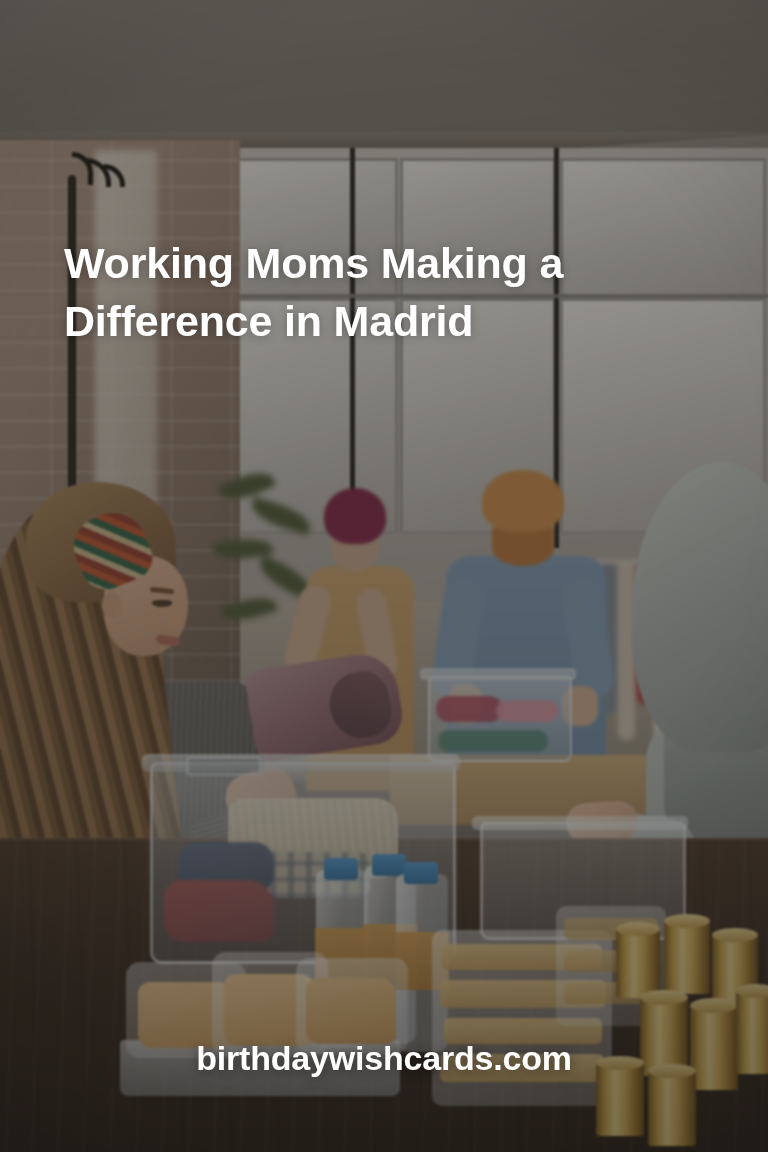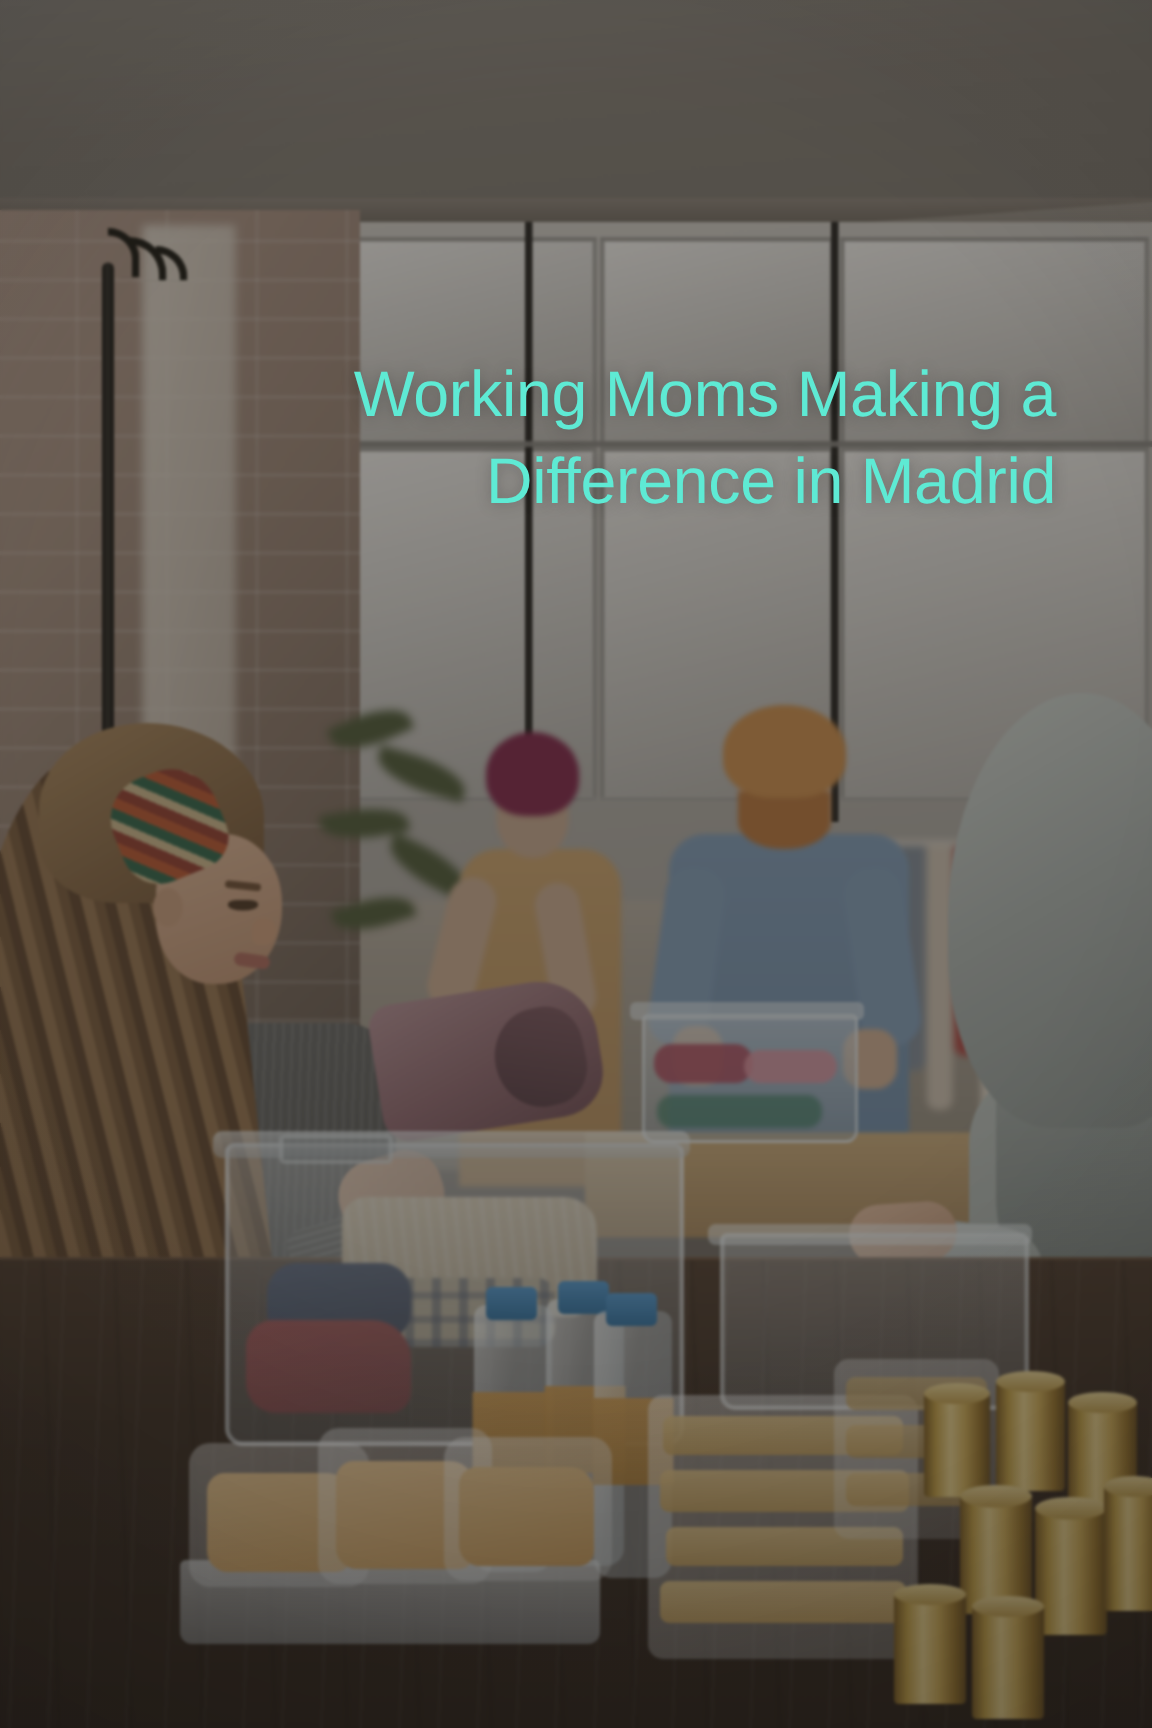--- a/index.html
+++ b/index.html
@@ -678,23 +678,23 @@
     width: 768px; height: 1152px;
     pointer-events: none;
   }
   .headline {
     position: absolute;
     left: 64px; top: 234px;
     width: 640px;
     margin: 0;
     font-size: 43px;
     line-height: 58px;
-    font-weight: 400;
-    color: #5eead4;
-    text-align: right;
+    font-weight: 700;
+    color: #ffffff;
+    text-align: left;
     letter-spacing: -0.2px;
     text-shadow: 0 1px 10px rgba(0,0,0,.28);
     pointer-events: auto;
   }
   .subtext {
     position: absolute;
     left: 92px; top: 356px;
     width: 584px;
     margin: 0;
     font-size: 35px;
@@ -903,15 +903,16 @@
 
     <div class="photo-blur"></div>
     <div class="dark-overlay"></div>
     <div class="vignette"></div>
   </div>
 
   <div class="text-layer">
     <h1 class="headline">Working Moms Making a Difference in Madrid</h1>
 
 
+    <div class="site-footer">birthdaywishcards.com</div>
   </div>
 
 </div>
 
 </body></html>

